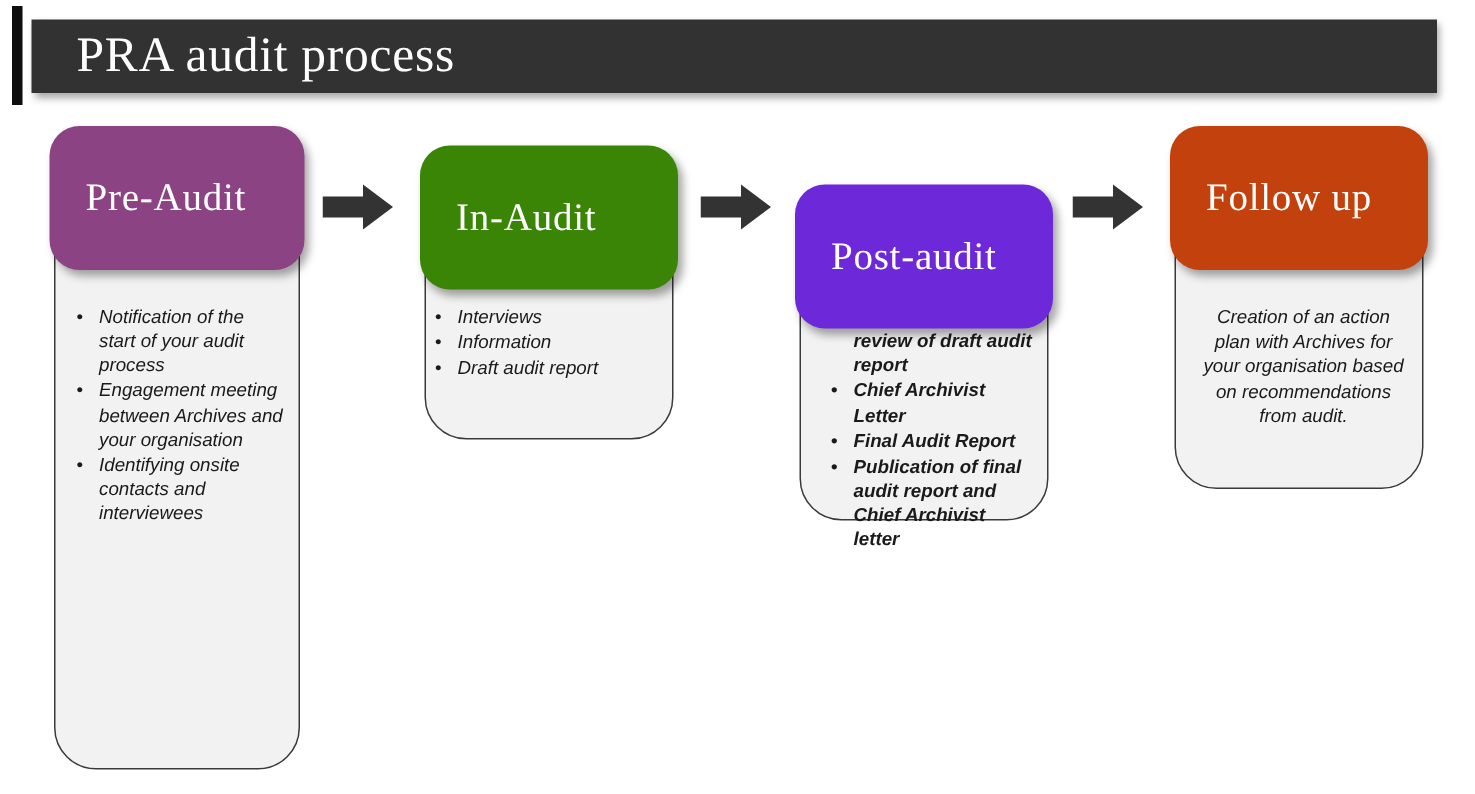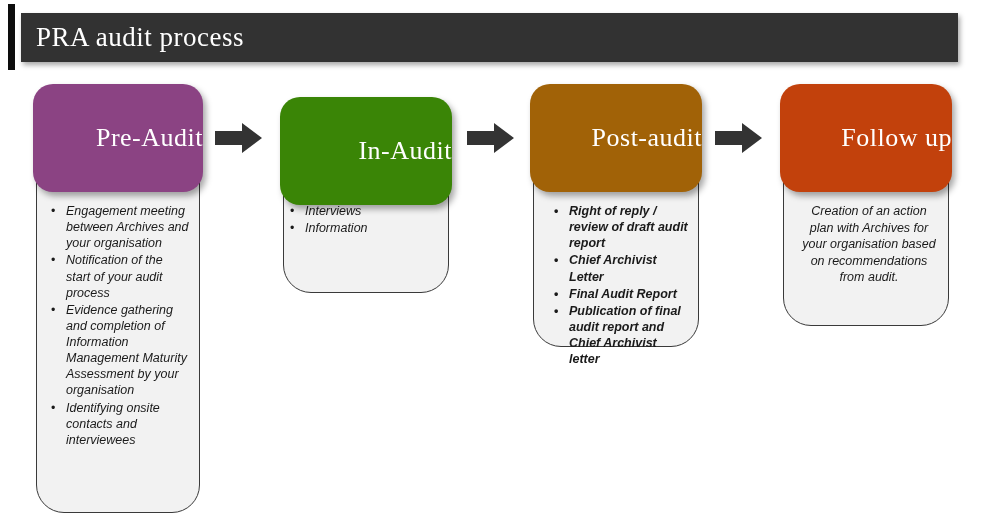--- a/index.html
+++ b/index.html
@@ -18,40 +18,40 @@
     background: #0d0d0d;
   }
   .title-bar {
     position: absolute; left: 21px; top: 13px;
     width: 937px; height: 49px;
     background: #323232;
     box-shadow: 2px 3px 5px rgba(0,0,0,0.35);
     display: flex; align-items: center;
   }
   .title-bar h1 {
-    margin: 0; padding-left: 15px;
+    margin: 15px; padding-left: 15px;
     font-family: "Liberation Serif", "DejaVu Serif", serif;
     font-weight: normal;
-    font-size: 27px; color: #ffffff;
+    font-size: 33px; color: #ffffff;
     letter-spacing: 0.5px;
   }
 
   
   .col { position: absolute; top: 84px; }
   .col1 { left: 33px;  width: 170px; }
   .col2 { left: 280px; width: 172px; }
   .col3 { left: 530px; width: 172px; }
   .col4 { left: 780px; width: 172px; }
 
   .stage-header {
     position: absolute; left: 0; right: 0; top: 0;
-    height: 108px;
+    height: 96px;
     border-radius: 20px;
     box-shadow: 3px 4px 6px rgba(0,0,0,0.35);
-    display: flex; align-items: center; justify-content: flex-end;
+    display: flex; align-items: center; justify-content: flex-start;
     z-index: 2;
     padding-left: 24px;
   }
   .stage-header .stage-label {
     font-family: "Liberation Serif", "DejaVu Serif", serif;
     font-size: 26px; color: #ffffff;
     letter-spacing: 0.5px;
   }
 
   .stage-body {
@@ -109,42 +109,42 @@
 <body>
 
 <div class="title-accent"></div>
 <div class="title-bar">
   <h1>PRA audit process</h1>
 </div>
 
 <div class="col col1">
   <div class="stage-body">
     <ul>
+        <li>Notification of the start of your audit process</li>
         <li>Engagement meeting between Archives and your organisation</li>
-        <li>Notification of the start of your audit process</li>
-        <li>Evidence gathering and completion of Information Management Maturity Assessment by your organisation</li>
         <li>Identifying onsite contacts and interviewees</li>
       </ul>
   </div>
   <div class="stage-header" style="background: rgb(139, 67, 131);">
     <span class="stage-label">Pre-Audit</span>
   </div>
 </div>
 
 <div class="flow-arrow arrow1">
   <svg viewBox="0 0 48 32" xmlns="http://www.w3.org/2000/svg">
     <polygon points="0,9 27,9 27,1 47,16 27,31 27,23 0,23" fill="#333333"></polygon>
   </svg>
 </div>
 
 <div class="col col2">
   <div class="stage-body">
     <ul>
         <li>Interviews</li>
         <li>Information</li>
+        <li>Draft audit report</li>
       </ul>
   </div>
   <div class="stage-header" style="background: rgb(58, 133, 6); margin-top: 13px;">
     <span class="stage-label">In-Audit</span>
   </div>
 </div>
 
 <div class="flow-arrow arrow2">
   <svg viewBox="0 0 48 32" xmlns="http://www.w3.org/2000/svg">
     <polygon points="0,9 27,9 27,1 47,16 27,31 27,23 0,23" fill="#333333"></polygon>
@@ -153,21 +153,21 @@
 
 <div class="col col3">
   <div class="stage-body">
     <ul>
         <li>Right of reply / review of draft audit report</li>
         <li>Chief Archivist Letter</li>
         <li>Final Audit Report</li>
         <li>Publication of final audit report and Chief Archivist letter</li>
       </ul>
   </div>
-  <div class="stage-header" style="background: #a16207;">
+  <div class="stage-header" style="background: #6d28d9; margin-top: 39px;">
     <span class="stage-label">Post-audit</span>
   </div>
 </div>
 
 <div class="flow-arrow arrow3">
   <svg viewBox="0 0 48 32" xmlns="http://www.w3.org/2000/svg">
     <polygon points="0,9 27,9 27,1 47,16 27,31 27,23 0,23" fill="#333333"></polygon>
   </svg>
 </div>
 

